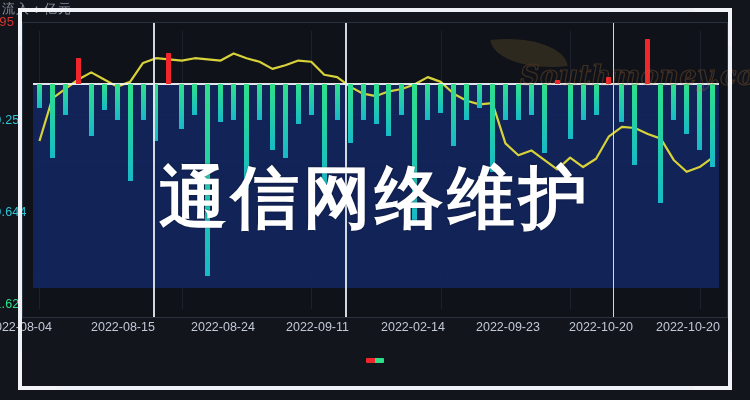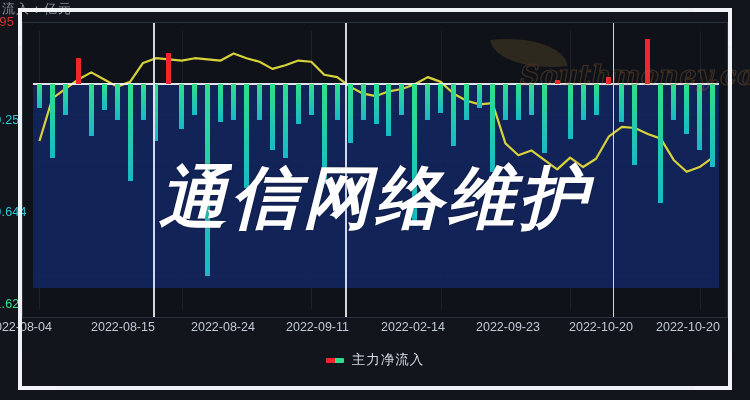--- a/index.html
+++ b/index.html
@@ -62,21 +62,21 @@
   .legend{position:absolute;left:0;top:348px;width:750px;height:24px;display:flex;
           align-items:center;justify-content:center;gap:110px;}
   .lg-item{display:flex;align-items:center;gap:8px;}
   .lg-mk{width:18px;height:5px;border-radius:1px;}
   .lg-mk.inflow{background:linear-gradient(to right,#f0262a 0 50%,#2ee08a 50% 100%);}
   .lg-mk.index{background:#d8d23a;}
   .lg-tx{font-size:13.5px;color:#d6dce8;letter-spacing:1px;}
 
   
   .bigtitle{position:absolute;left:0;top:150px;width:750px;text-align:center;
-            font-size:68px;font-weight:bold;font-style:italic;color:#ffffff;
+            font-size:68px;font-weight:bold;color:#ffffff;
             letter-spacing:4px;line-height:96px;
             font-family:"DejaVu Sans","Liberation Sans",sans-serif;
             text-shadow:0 0 2px rgba(0,0,0,.45);white-space:nowrap;}
 
   
   .wm{position:absolute;right:8px;top:22px;width:250px;height:76px;opacity:.30;pointer-events:none;}
   .wm-cn{position:absolute;left:60px;top:4px;font-size:30px;font-weight:bold;color:transparent;
          -webkit-text-stroke:1.4px #b3733a;letter-spacing:5px;white-space:nowrap;
          font-family:"DejaVu Sans","Liberation Sans",sans-serif;}
   .wm-en{position:absolute;left:28px;top:38px;font-size:27px;font-style:italic;font-weight:bold;
@@ -181,21 +181,20 @@
       <div class="xlab" style="left: 286px;">2022-09-11</div>
       <div class="xlab" style="left: 381px;">2022-02-14</div>
       <div class="xlab" style="left: 476px;">2022-09-23</div>
       <div class="xlab" style="left: 569px;">2022-10-20</div>
       <div class="xlab" style="left: 656px; text-align: center;">2022-10-20</div>
     </div>
 
   <div class="legend" id="legend">
       <div class="lg-item">
         <span class="lg-mk inflow"></span>
-        <span class="lg-tx">主力净流入</span>
       </div>
     </div>
 
   <div class="bigtitle">通信网络维护</div>
 
   <div class="wm">
     <div class="wm-swoosh"></div>
     <div class="wm-en">Southmoney.com</div>
   </div>
 

